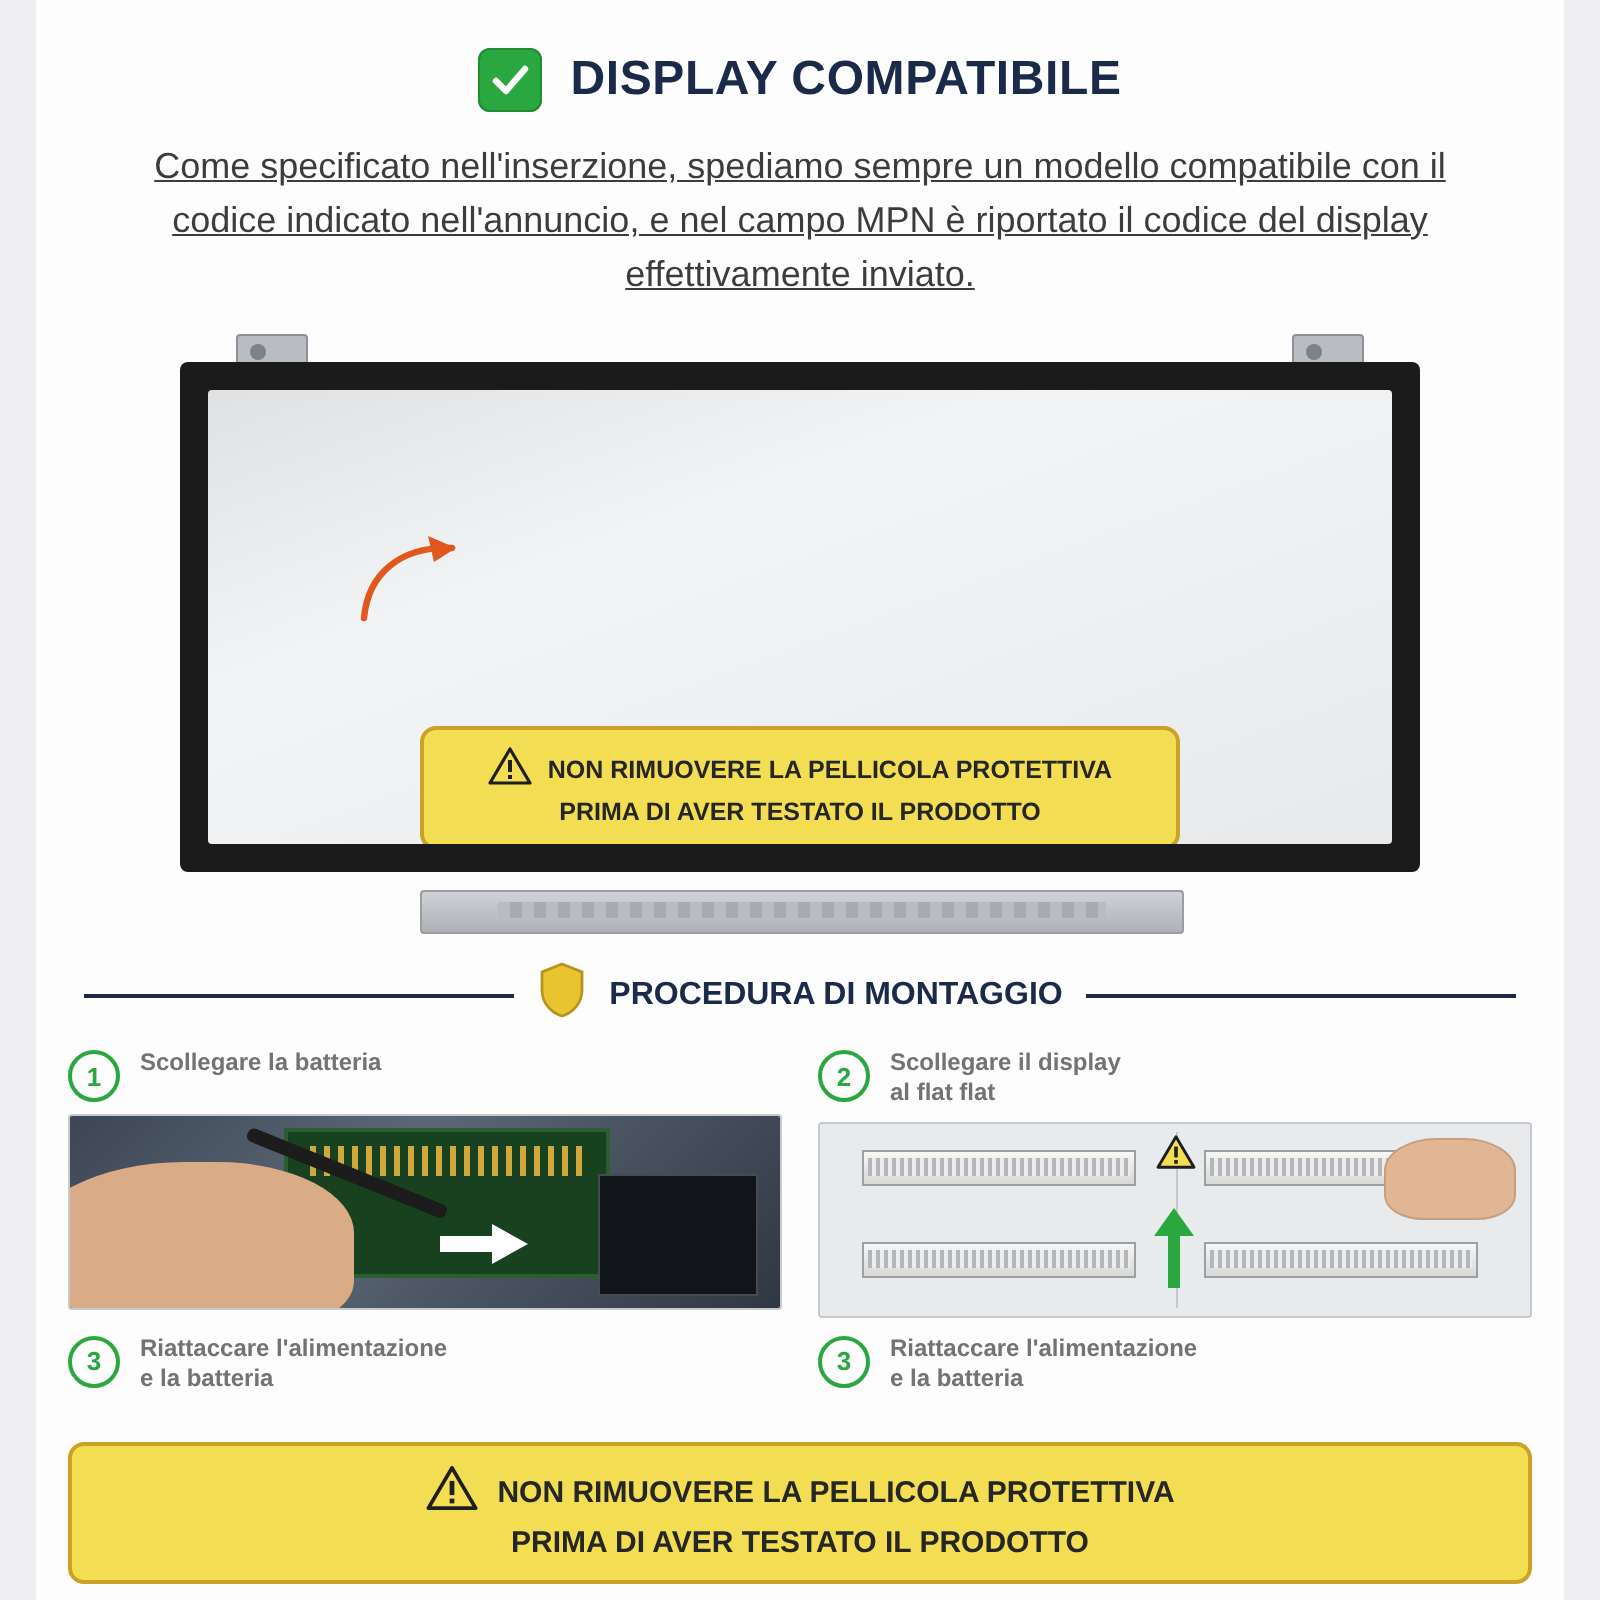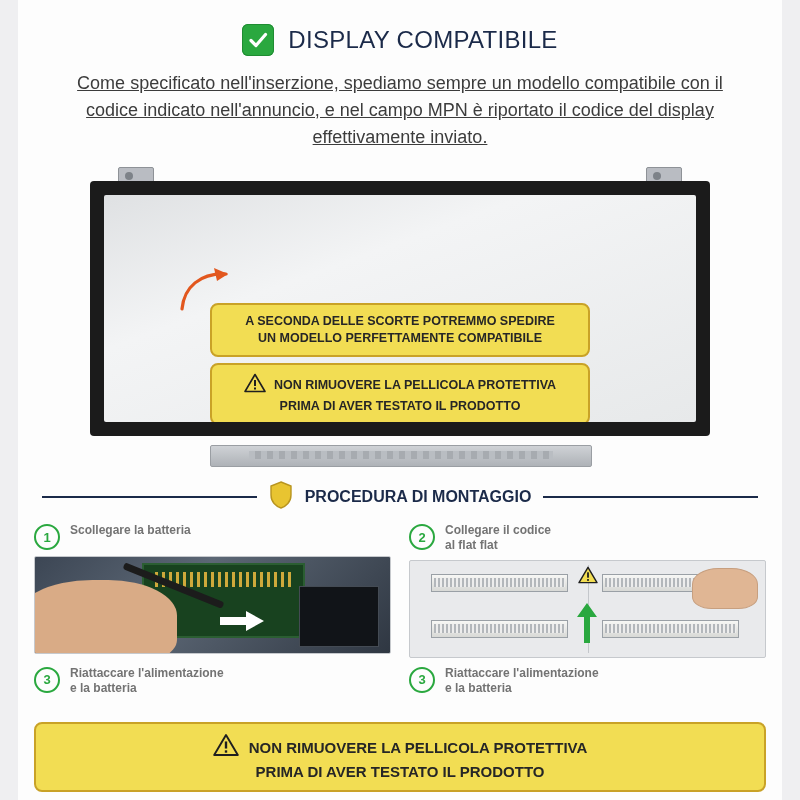--- a/index.html
+++ b/index.html
@@ -52,21 +52,21 @@
     border-radius: 6px;
     background: #2aa83f;
     display: flex;
     align-items: center;
     justify-content: center;
     box-shadow: inset 0 0 0 1px #1f8c32;
   }
   .check-badge svg { display: block; }
   .header-title {
     font-size: 24px;
-    font-weight: normal;
+    font-weight: bold;
     color: #1b2a49;
     letter-spacing: 0.3px;
   }
   .intro {
     margin: 14px 50px 0 50px;
     text-align: center;
     font-size: 18px;
     line-height: 1.5;
     color: #3c3c3c;
     text-decoration: underline;
@@ -397,24 +397,20 @@
       <div class="panel-frame">
         <div class="panel-screen">
 
           <div class="arrow-curve">
             <svg width="64" height="46" viewBox="0 0 64 46" aria-hidden="true">
               <path d="M6 44 C 8 22, 24 8, 50 9" fill="none" stroke="#e2571e" stroke-width="3.2" stroke-linecap="round"></path>
               <path d="M52 9 L38 3 L41 16 Z" fill="#e2571e"></path>
             </svg>
           </div>
 
-          <div class="ylabel one">
-            <div>A SECONDA DELLE SCORTE POTREMMO SPEDIRE</div>
-            <div>UN MODELLO PERFETTAMENTE COMPATIBILE</div>
-          </div>
 
           <div class="ylabel two">
             <div class="row">
               <span class="warn-tri">
                 <svg width="22" height="20" viewBox="0 0 22 20" aria-hidden="true">
                   <path d="M11 1.5 L21 18.5 L1 18.5 Z" fill="#f2dd53" stroke="#1f1f1f" stroke-width="1.6" stroke-linejoin="round"></path>
                   <rect x="10" y="7" width="2" height="6" fill="#1f1f1f"></rect>
                   <rect x="10" y="14.5" width="2" height="2" fill="#1f1f1f"></rect>
                 </svg>
               </span>
@@ -459,21 +455,21 @@
               <path d="M0 6 H26 V0 L44 10 L26 20 V14 H0 Z" fill="#ffffff"></path>
             </svg>
           </span>
         </div>
       </div>
 
       <div>
         <div class="step">
           <div class="step-num">2</div>
           <div class="step-text">
-            <div>Collegare il codice</div>
+            <div>Scollegare il display</div>
             <div>al flat flat</div>
           </div>
         </div>
         <div class="photo connector">
           <div class="divider"></div>
           <div class="strip s1">
               <div class="pins"></div>
             </div>
           <div class="strip s2">
               <div class="pins"></div>

